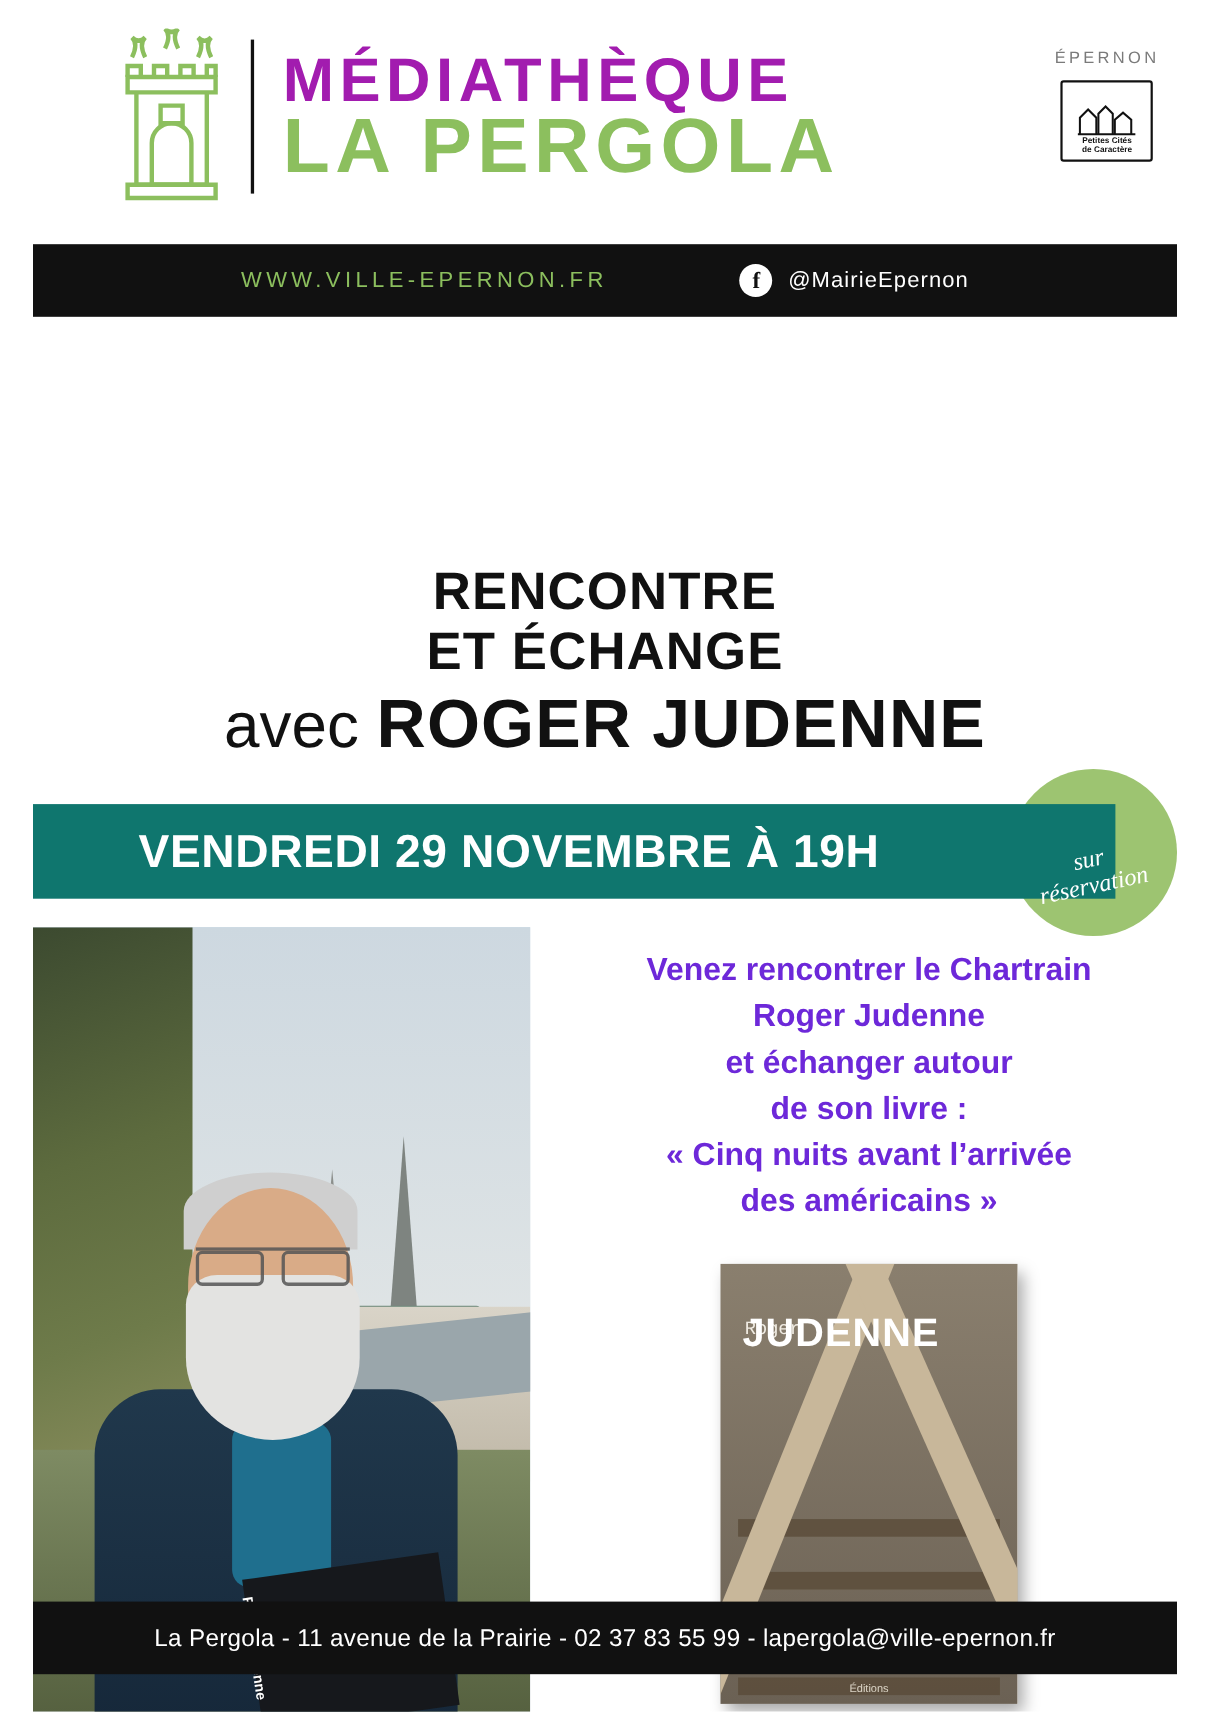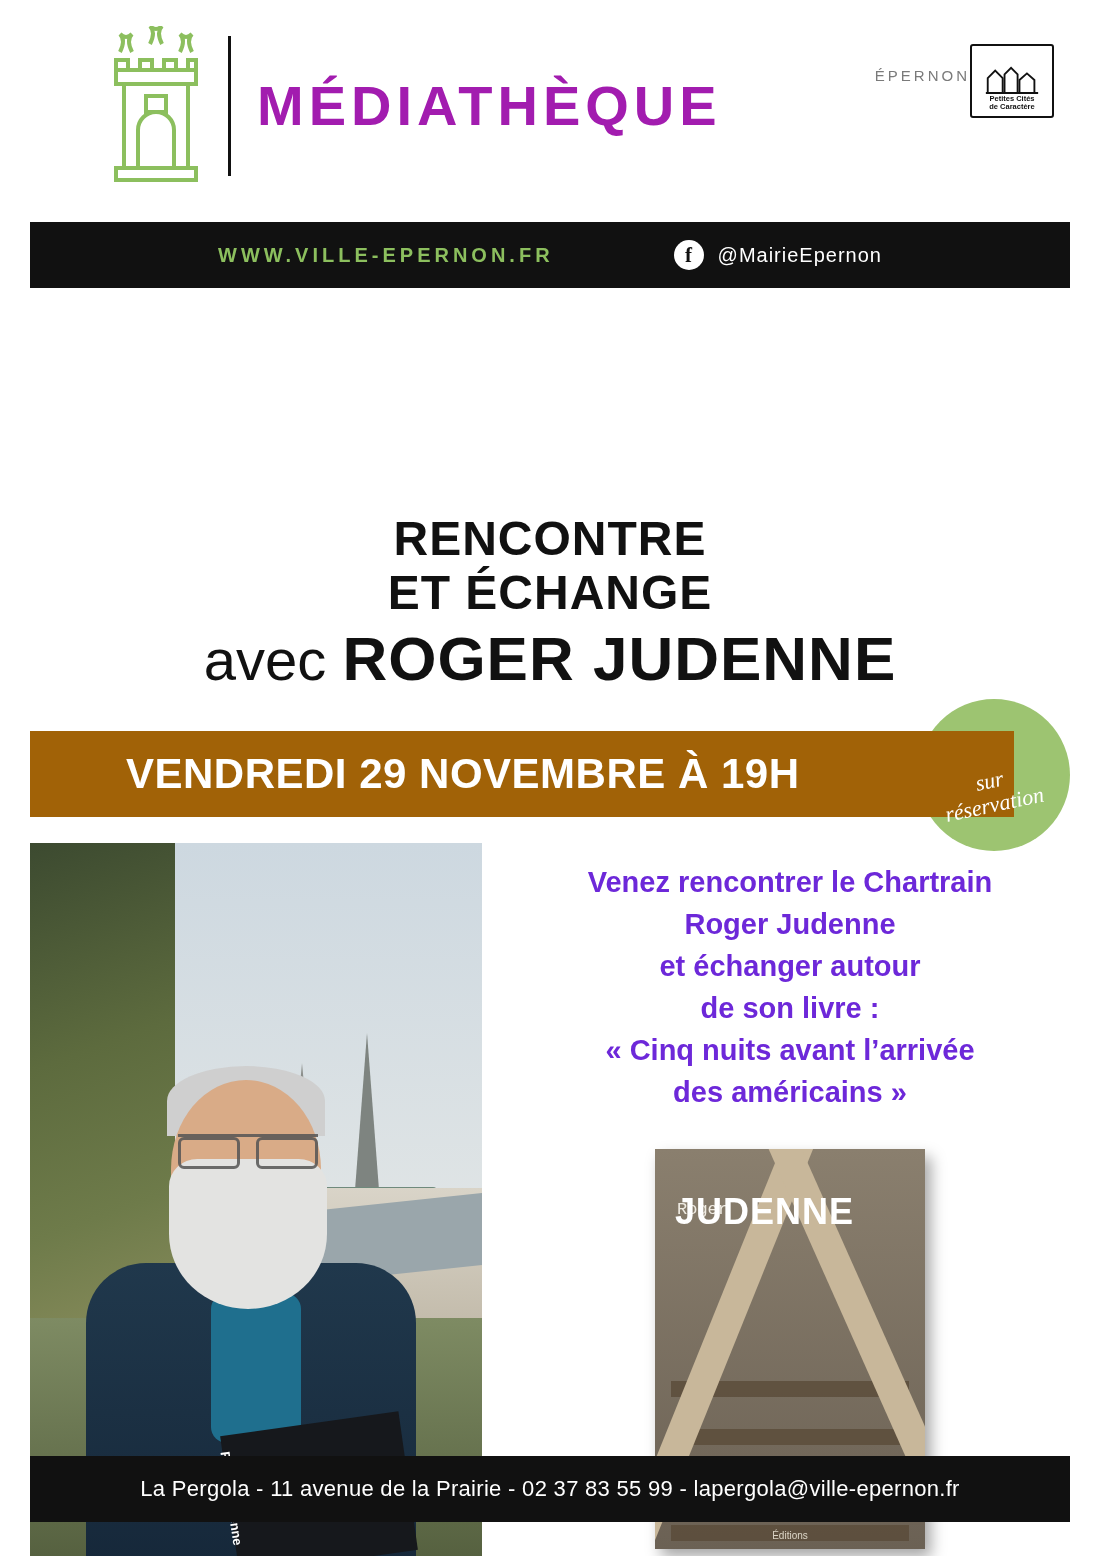--- a/index.html
+++ b/index.html
@@ -57,20 +57,21 @@
     font-size: 70px;
     font-weight: bold;
     letter-spacing: 5px;
     color: #8cbf5e;
   }
   .header-right {
     position: absolute;
     right: 46px;
     top: 44px;
     display: flex;
+    flex-direction: column;
     align-items: center;
   }
   .epernon-word {
     font-size: 15px;
     letter-spacing: 3px;
     color: #7a7a7a;
     margin-bottom: 12px;
   }
   .pcc-badge {
     width: 84px;
@@ -102,21 +103,21 @@
     background: #111111;
     display: flex;
     align-items: center;
     justify-content: center;
     gap: 120px;
   }
   .webbar .url {
     color: #8cbf5e;
     font-size: 20px;
     letter-spacing: 4px;
-    font-weight: bold;
+    font-weight: normal;
   }
   .fb-group {
     display: flex;
     align-items: center;
     gap: 14px;
   }
   .fb-icon {
     width: 30px;
     height: 30px;
     border-radius: 50%;
@@ -178,21 +179,21 @@
     height: 152px;
     background: #9dc471;
     border-radius: 50%;
   }
   .date-band {
     position: absolute;
     left: 30px;
     right: 86px;
     top: 14px;
     height: 86px;
-    background: #a16207;
+    background: #0f766e;
     display: flex;
     align-items: center;
   }
   .date-text {
     color: #ffffff;
     font-weight: bold;
     font-size: 42px;
     letter-spacing: 0.5px;
     margin-left: 96px;
   }
@@ -397,20 +398,21 @@
           <path d="M30 58 v84 h64 v-84"></path>
           <path d="M22 142 h80 v12 h-80 z"></path>
           <path d="M52 70 h20 v16 h-20 z"></path>
           <path d="M44 104 a18 18 0 0 1 36 0 v38 h-36 z"></path>
         </g>
       </svg>
     </div>
     <div class="divider-vert"></div>
     <div class="title-lines">
       <div class="t-mediatheque">MÉDIATHÈQUE</div>
+      <div class="t-pergola">LA PERGOLA</div>
     </div>
   </div>
 
   <div class="header-right">
     <div class="epernon-word">ÉPERNON</div>
     <div class="pcc-badge">
       <svg viewBox="0 0 60 34" width="56" height="32" aria-hidden="true">
         <g fill="none" stroke="#111" stroke-width="2">
           <path d="M4 32 V16 l8 -8 l8 8 V32"></path>
           <path d="M22 32 V12 l7 -7 l7 7 V32"></path>

